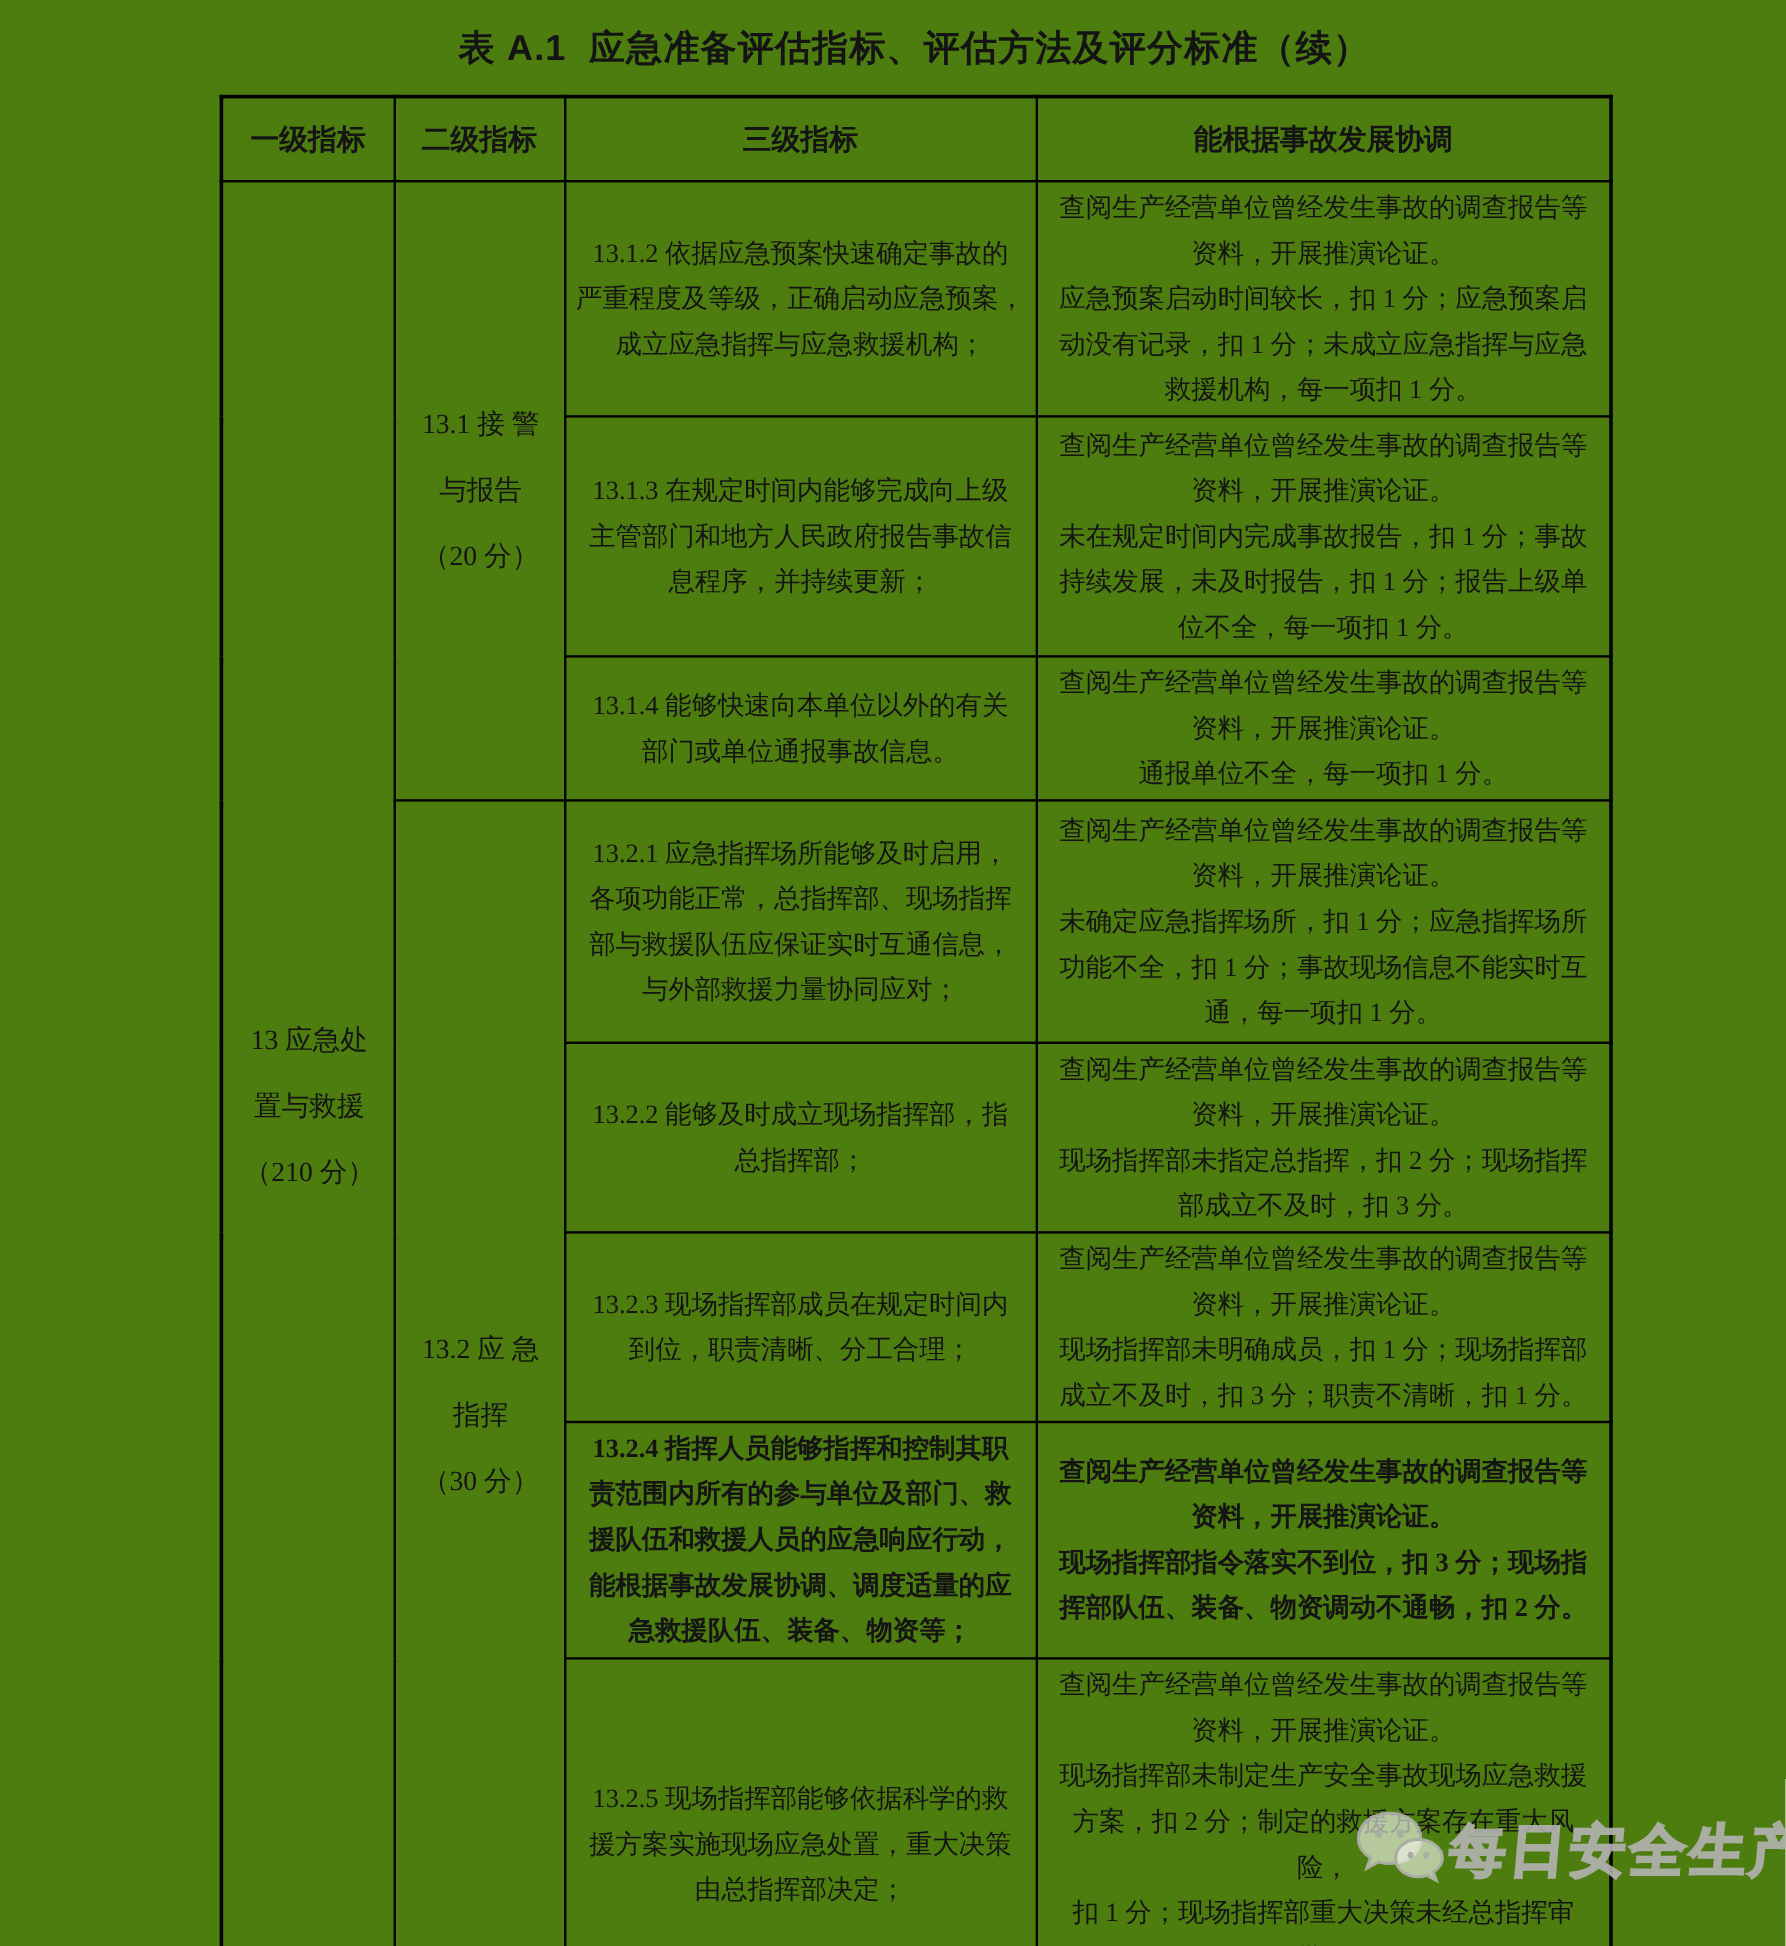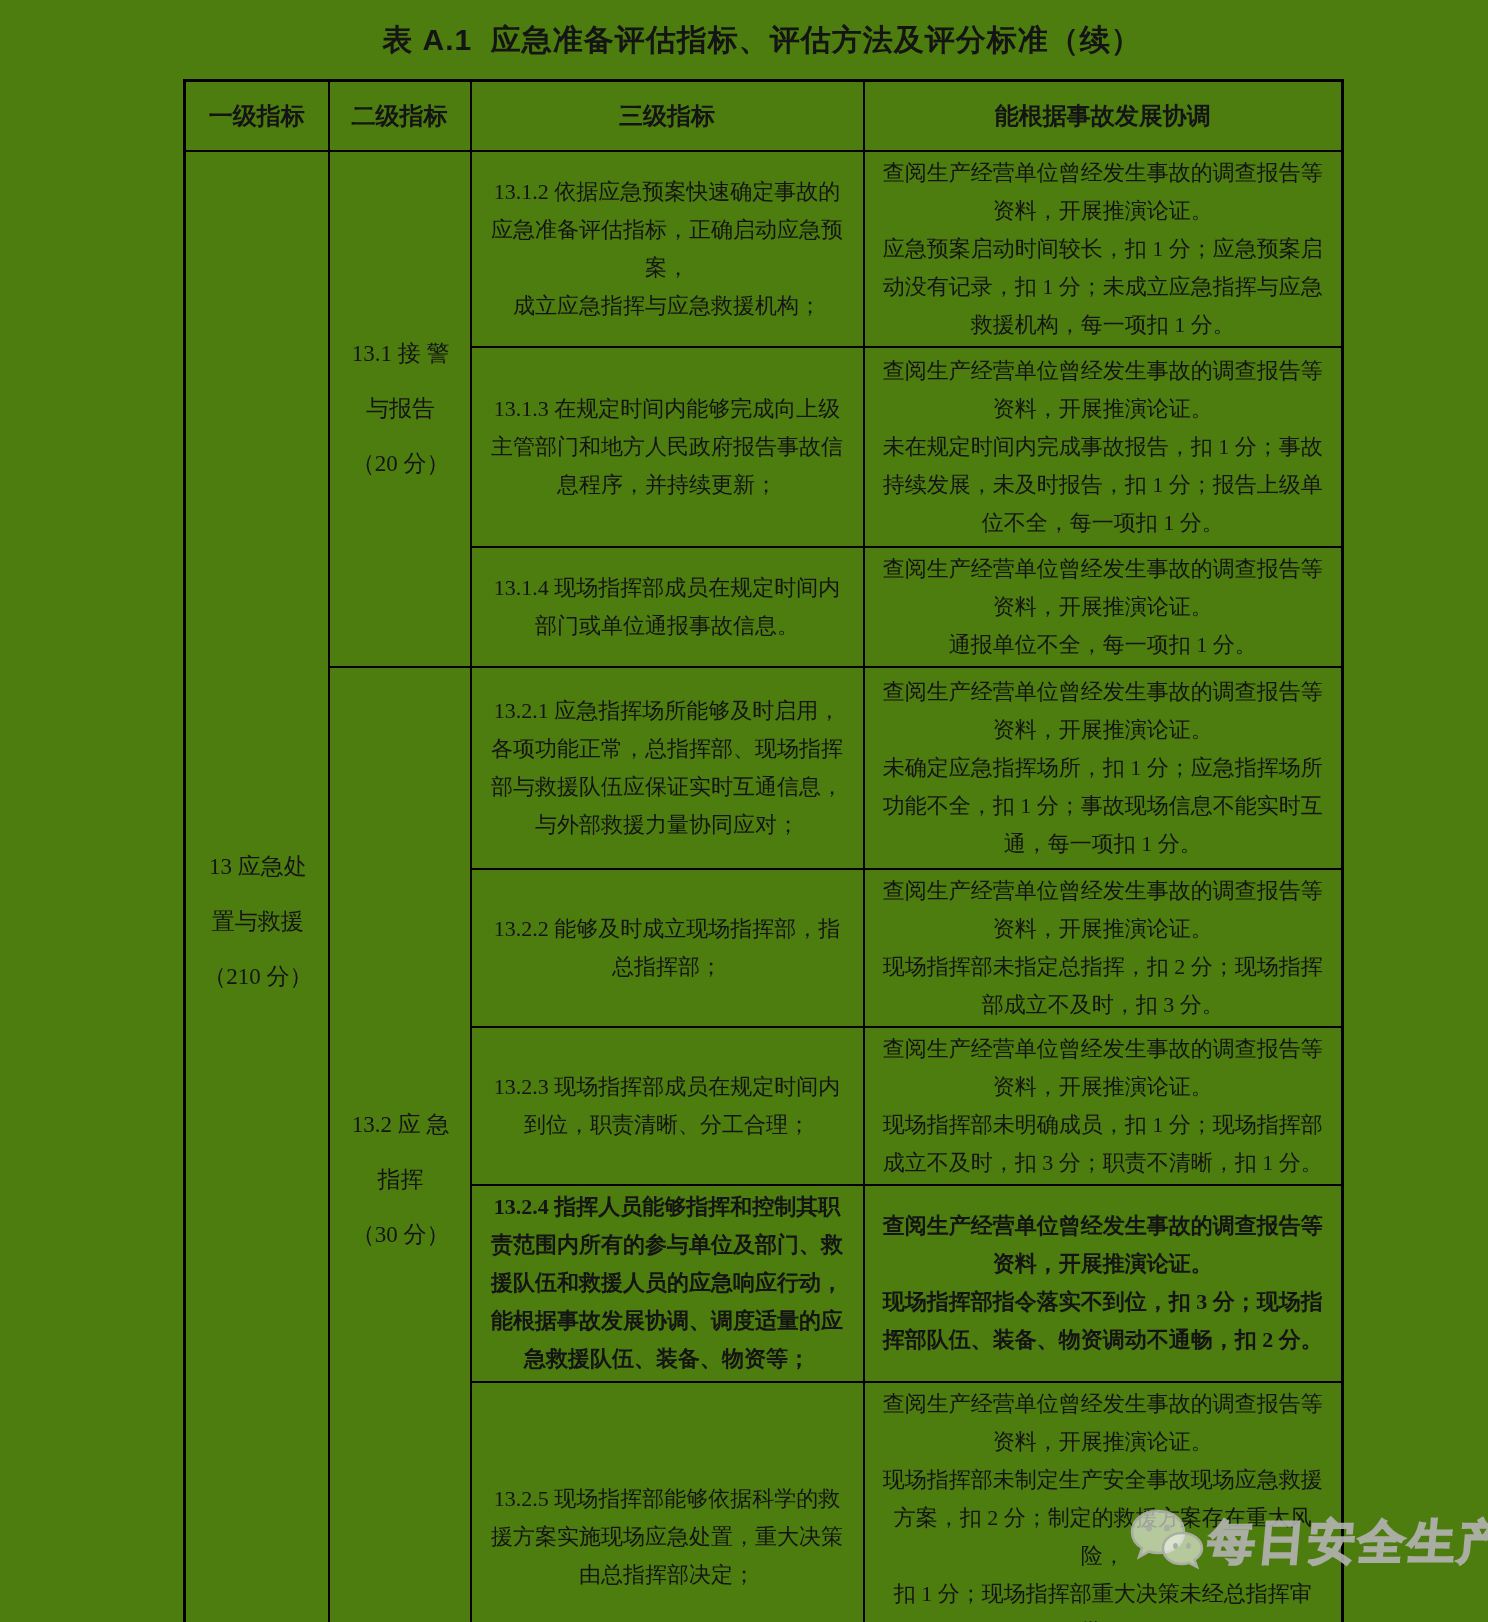--- a/index.html
+++ b/index.html
@@ -113,40 +113,40 @@
     </thead>
     <tbody>
       <tr>
         <td class="level-cell" rowspan="8">13 应急处
 置与救援
 （210 分）</td>
         <td class="level-cell" rowspan="3">13.1 接 警
 与报告
 （20 分）</td>
         <td>13.1.2 依据应急预案快速确定事故的
-应急准备评估指标，正确启动应急预案，
+严重程度及等级，正确启动应急预案，
 成立应急指挥与应急救援机构；</td>
         <td>查阅生产经营单位曾经发生事故的调查报告等
 资料，开展推演论证。
 应急预案启动时间较长，扣 1 分；应急预案启
 动没有记录，扣 1 分；未成立应急指挥与应急
 救援机构，每一项扣 1 分。</td>
       </tr>
       <tr>
         <td>13.1.3 在规定时间内能够完成向上级
 主管部门和地方人民政府报告事故信
 息程序，并持续更新；</td>
         <td>查阅生产经营单位曾经发生事故的调查报告等
 资料，开展推演论证。
 未在规定时间内完成事故报告，扣 1 分；事故
 持续发展，未及时报告，扣 1 分；报告上级单
 位不全，每一项扣 1 分。</td>
       </tr>
       <tr>
-        <td>13.1.4 现场指挥部成员在规定时间内
+        <td>13.1.4 能够快速向本单位以外的有关
 部门或单位通报事故信息。</td>
         <td>查阅生产经营单位曾经发生事故的调查报告等
 资料，开展推演论证。
 通报单位不全，每一项扣 1 分。</td>
       </tr>
       <tr>
         <td class="level-cell" rowspan="5">13.2 应 急
 指挥
 （30 分）</td>
         <td>13.2.1 应急指挥场所能够及时启用，

